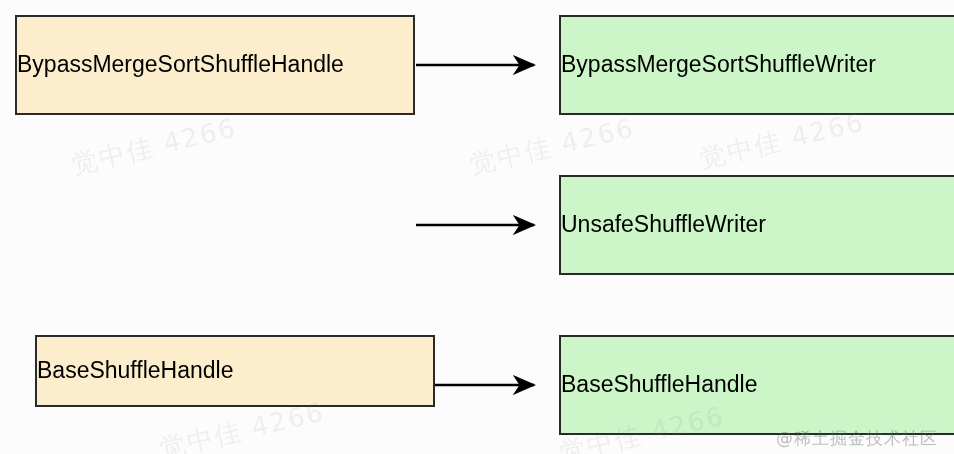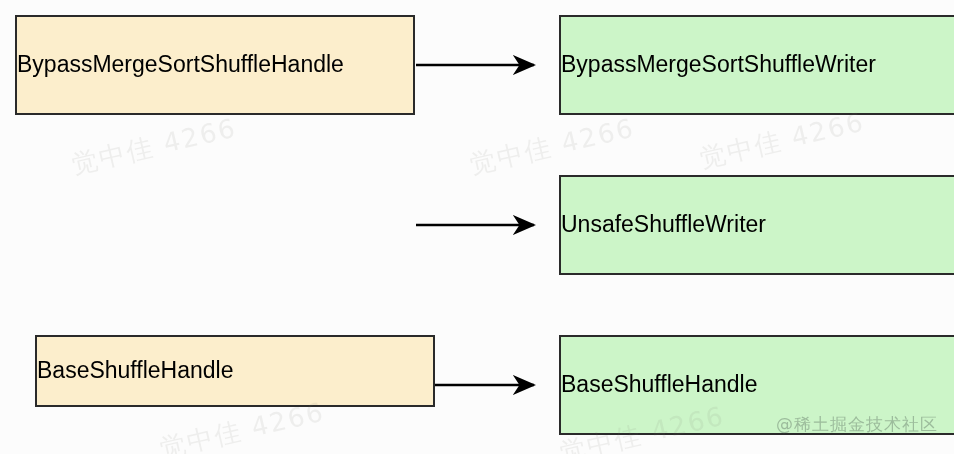--- a/index.html
+++ b/index.html
@@ -38,21 +38,21 @@
   }
   .wm1 { left: 72px;  top: 148px; }
   .wm2 { left: 470px; top: 148px; }
   .wm3 { left: 700px; top: 142px; }
   .wm4 { left: 160px; top: 432px; }
   .wm5 { left: 560px; top: 436px; }
 
   .wm-corner {
     position: absolute;
     right: 16px;
-    bottom: 18px;
+    bottom: 4px;
     font-family: "DejaVu Sans", sans-serif;
     font-size: 17px;
     color: rgba(90, 110, 95, 0.42);
     white-space: nowrap;
     z-index: 4;
     letter-spacing: 1px;
   }
 
   
   .node {

